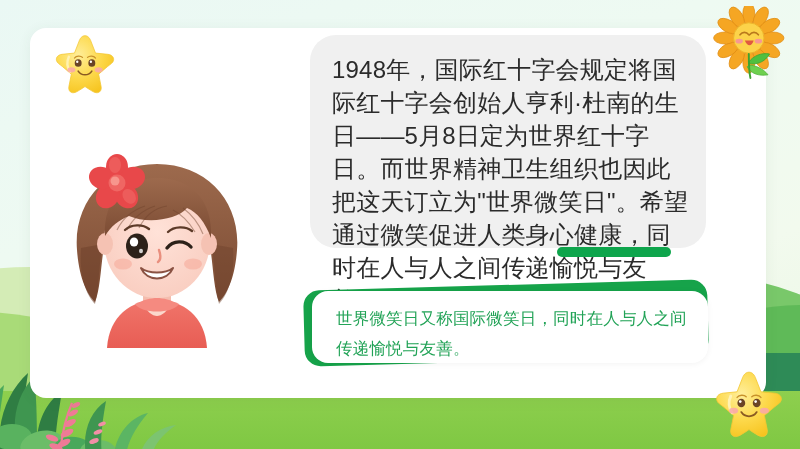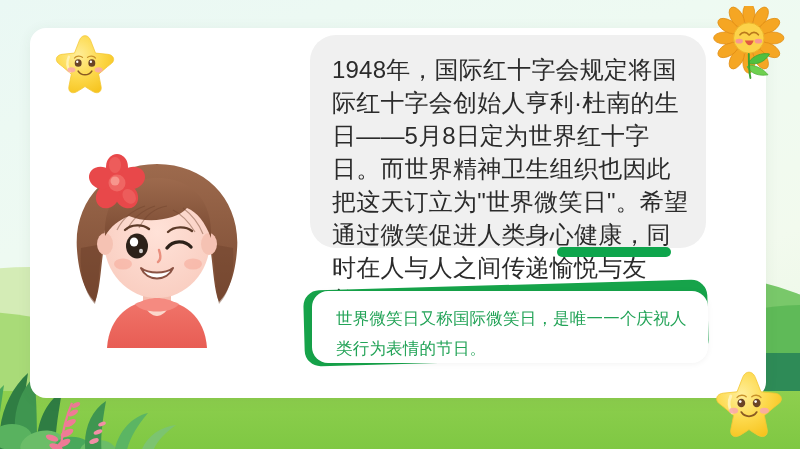--- a/index.html
+++ b/index.html
@@ -318,21 +318,21 @@
   </svg>
 
   <div class="gray-card">
     <div class="gray-card-text">1948年，国际红十字会规定将国际红十字会创始人亨利·杜南的生日——5月8日定为世界红十字日。而世界精神卫生组织也因此把这天订立为"世界微笑日"。希望通过微笑促进人类身心健康，同时在人与人之间传递愉悦与友善，增进社会和谐。</div>
   </div>
   <div class="accent-bar"></div>
 
   <div class="green-card-wrap">
     <div class="green-card-back"></div>
     <div class="green-card-front">
-      <div class="green-card-text">世界微笑日又称国际微笑日，是唯一一个庆祝人类行为表情的节日。</div>
+      <div class="green-card-text">世界微笑日又称国际微笑日，同时在人与人之间传递愉悦与友善。</div>
     </div>
   </div>
 
   <svg class="star-br" viewBox="0 0 100 100">
     <defs>
       <radialGradient id="starGradB" cx="38%" cy="34%" r="72%">
         <stop offset="0%" stop-color="#ffee9a"></stop>
         <stop offset="55%" stop-color="#fdd94c"></stop>
         <stop offset="100%" stop-color="#f6c41f"></stop>
       </radialGradient>

